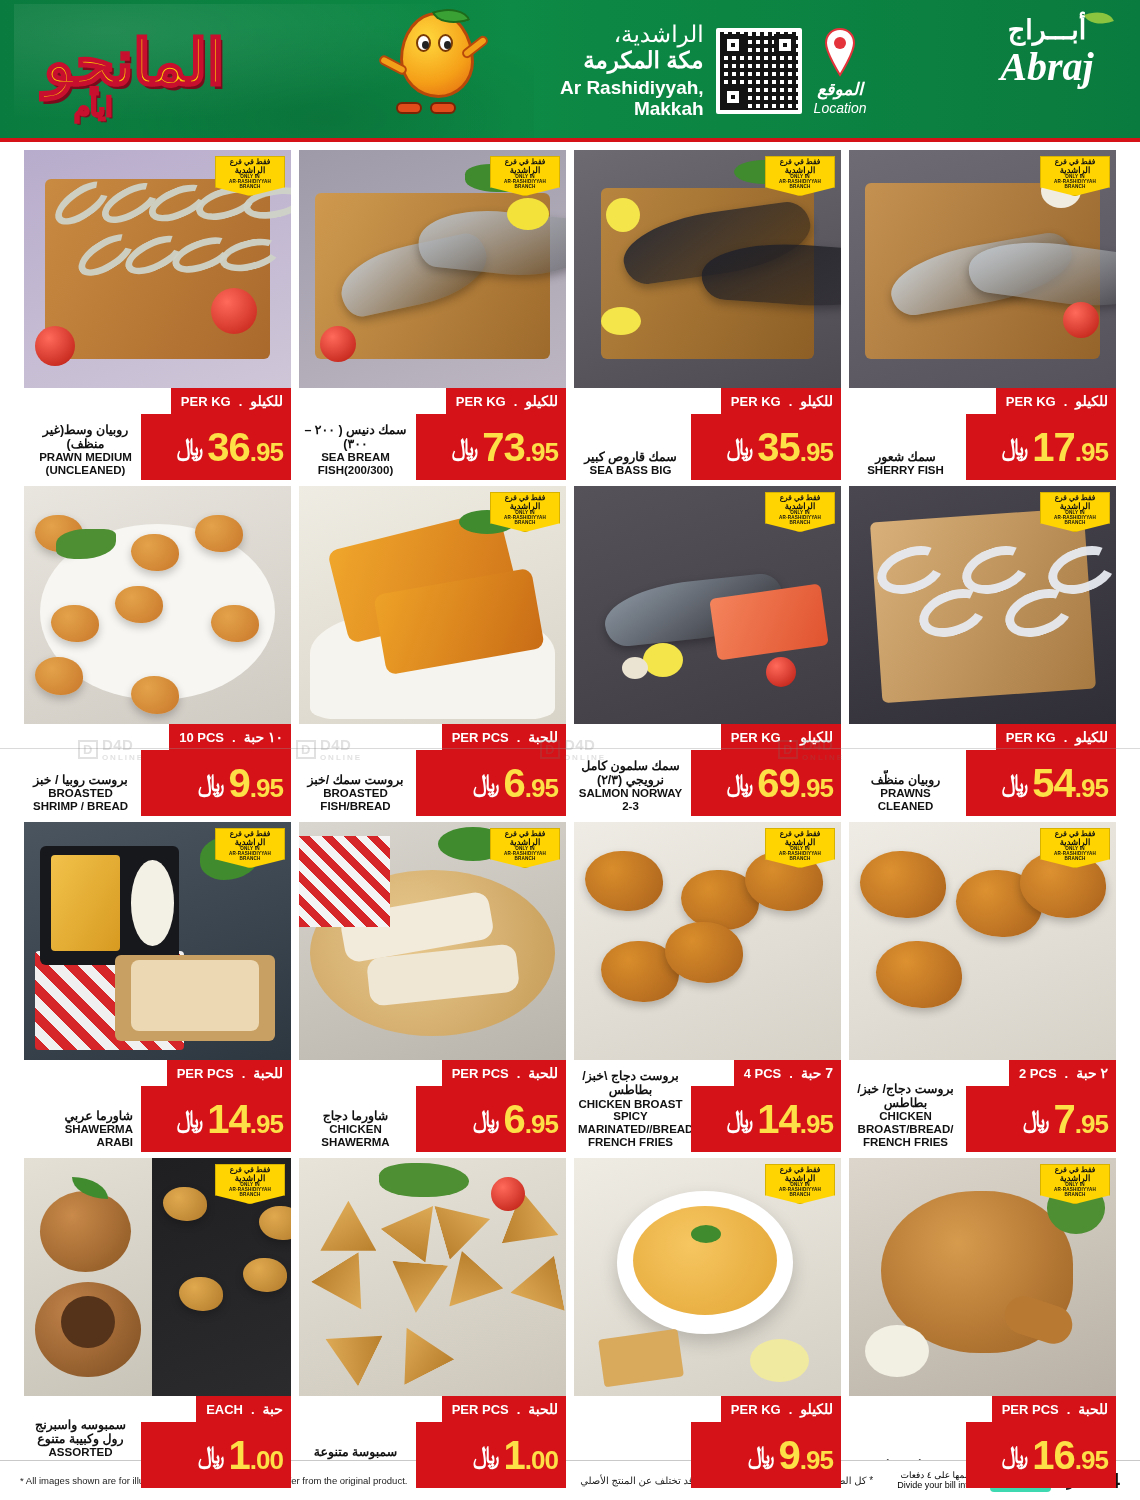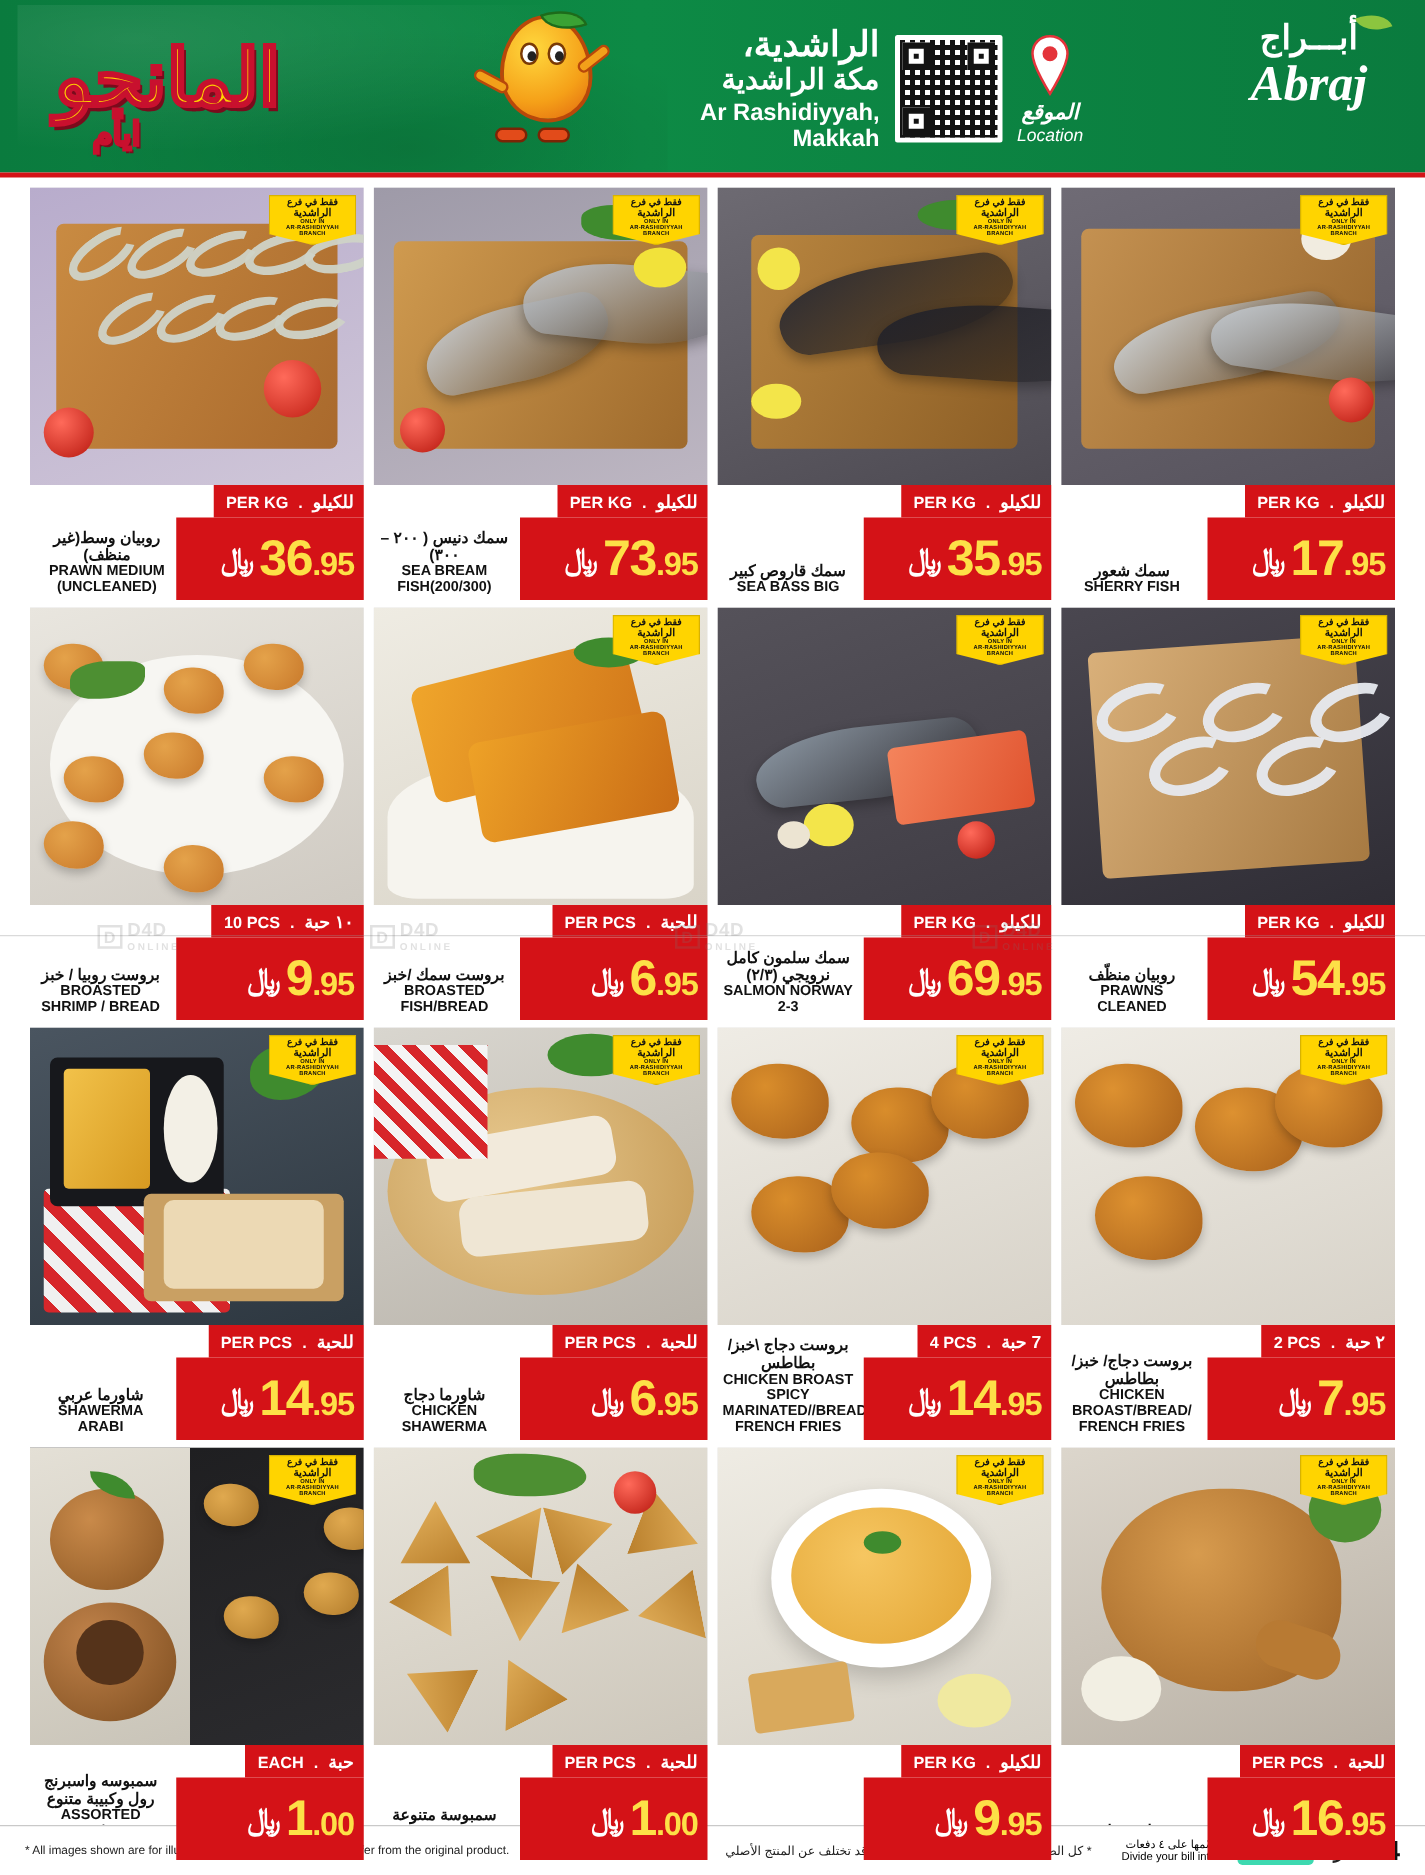--- a/index.html
+++ b/index.html
@@ -67,21 +67,21 @@
   .mango-arm.l{left:-4px;top:52px;transform:rotate(28deg);}
   .mango-arm.r{left:78px;top:34px;transform:rotate(-38deg);}
   .mango-leg{position:absolute;width:26px;height:12px;background:#e24b1a;border:2px solid #7a2405;border-radius:8px;top:94px;}
   .mango-leg.l{left:14px;} .mango-leg.r{left:48px;}
 
   .hdr-center {
     position: absolute; left: 560px; top: 16px;
     display:flex; align-items:center; gap:12px; height:110px;
   }
   .hdr-branch-text { text-align: right; color:#fff; line-height:1.12; }
-  .hdr-branch-ar { font-size: 28px; font-weight: bold; color:#ffffff; direction:rtl; }
+  .hdr-branch-ar { font-size: 23px; font-weight: normal; color:#ffffff; direction:rtl; }
   .hdr-branch-ar2 { font-size: 23px; font-weight: bold; color:#ffffff; direction:rtl; }
   .hdr-branch-en { font-size: 19px; font-weight: bold; color:#ffffff; margin-top:3px; }
   .hdr-branch-en2 { font-size: 19px; font-weight: bold; color:#ffffff; }
   .qr {
     width: 86px; height: 86px; background:#fff; padding:4px; border-radius:2px;
   }
   .qr-inner{
     width:100%;height:100%;
     background-image:
       linear-gradient(90deg,#000 50%, transparent 50%),
@@ -218,21 +218,21 @@
         <div class="mango-arm l"></div>
         <div class="mango-arm r"></div>
         <div class="mango-leg l"></div>
         <div class="mango-leg r"></div>
       </div>
     </div>
 
     <div class="hdr-center">
       <div class="hdr-branch-text">
         <div class="hdr-branch-ar">الراشدية،</div>
-        <div class="hdr-branch-ar2">مكة الراشدية</div>
+        <div class="hdr-branch-ar2">مكة المكرمة</div>
         <div class="hdr-branch-en">Ar Rashidiyyah,</div>
         <div class="hdr-branch-en2">Makkah</div>
       </div>
       <div class="qr">
         <div class="qr-inner">
           <div class="qr-eye a"></div>
             <div class="qr-eye b"></div>
             <div class="qr-eye c"></div>
         </div>
       </div>
@@ -626,21 +626,21 @@
     <div class="pricebar">
       <div class="unit">
         <span>PER PCS</span>
         <span>.</span>
         <span class="ar">للحبة</span>
       </div>
       <div class="price-red">
         <span class="riyal">﷼</span>
         <span class="amount"><span>14</span><span class="dec">.95</span></span>
       </div>
-      <div class="names" style="right: 154px;">
+      <div class="names" style="right: 154px; text-align: right;">
         <div class="name-ar">شاورما عربي</div>
         <div class="name-en">SHAWERMA ARABI</div>
       </div>
     </div>
       </div>
       <div class="cell">
     <div class="photo">
       <div class="ph-img">
             <div class="board" style="background:linear-gradient(160deg,#d9d6cf,#b9b4ab)">
      <div style="position:absolute;left:4%;top:20%;width:92%;height:70%;background:radial-gradient(circle at 40% 40%,#e8c98f,#c59a55);border-radius:50%"></div>

